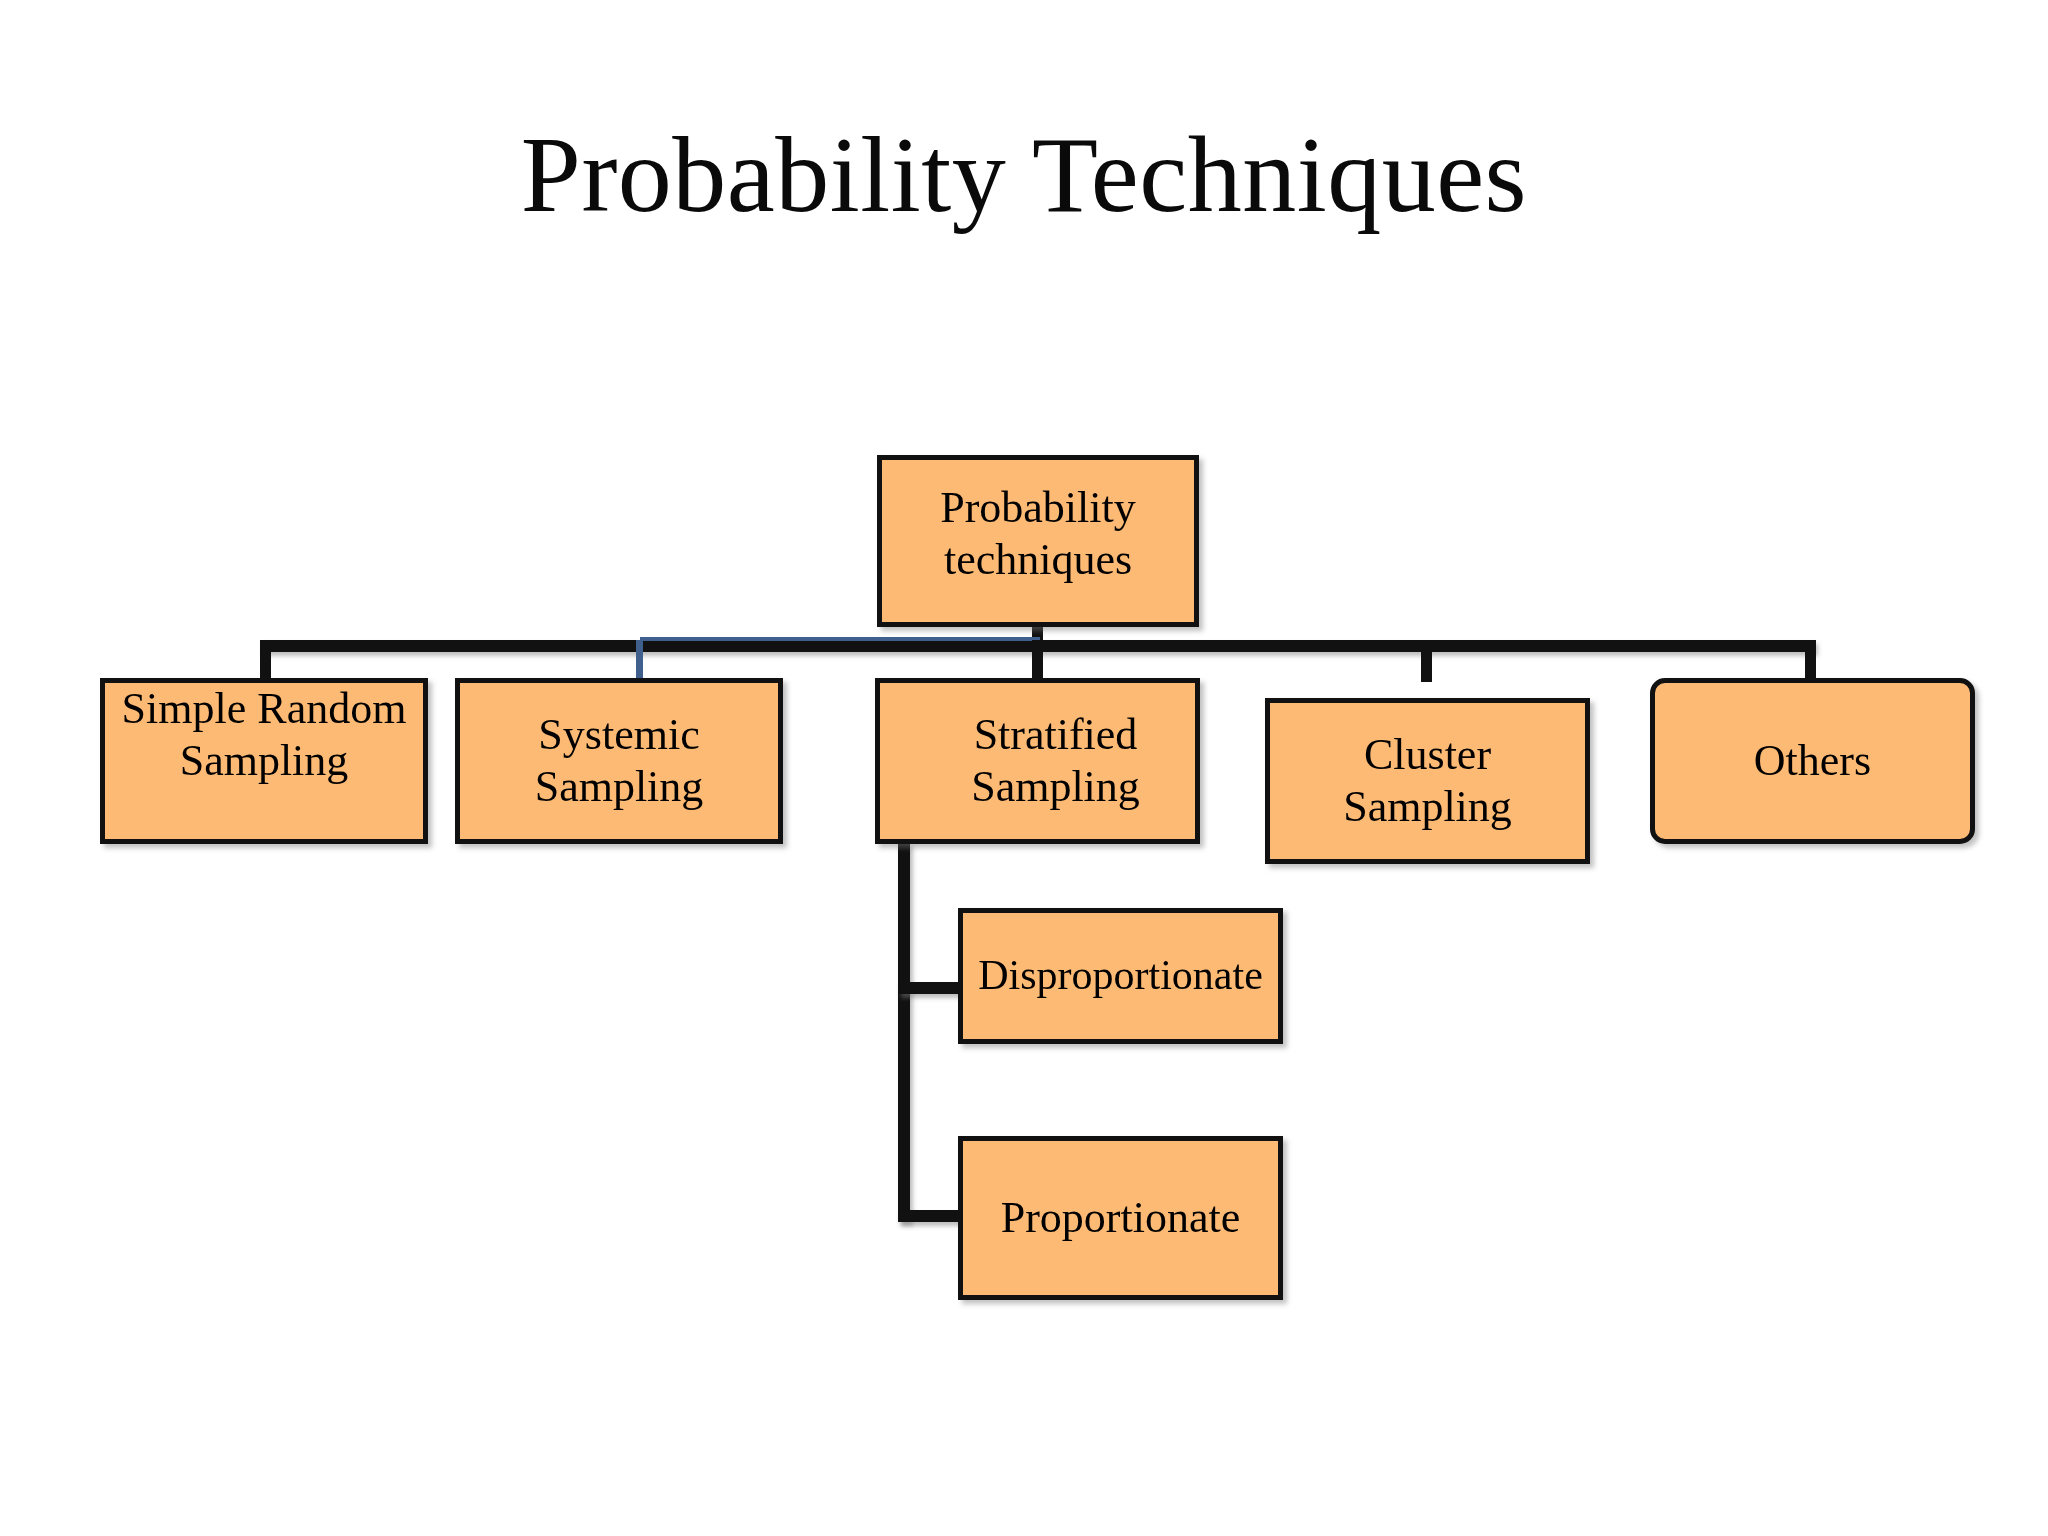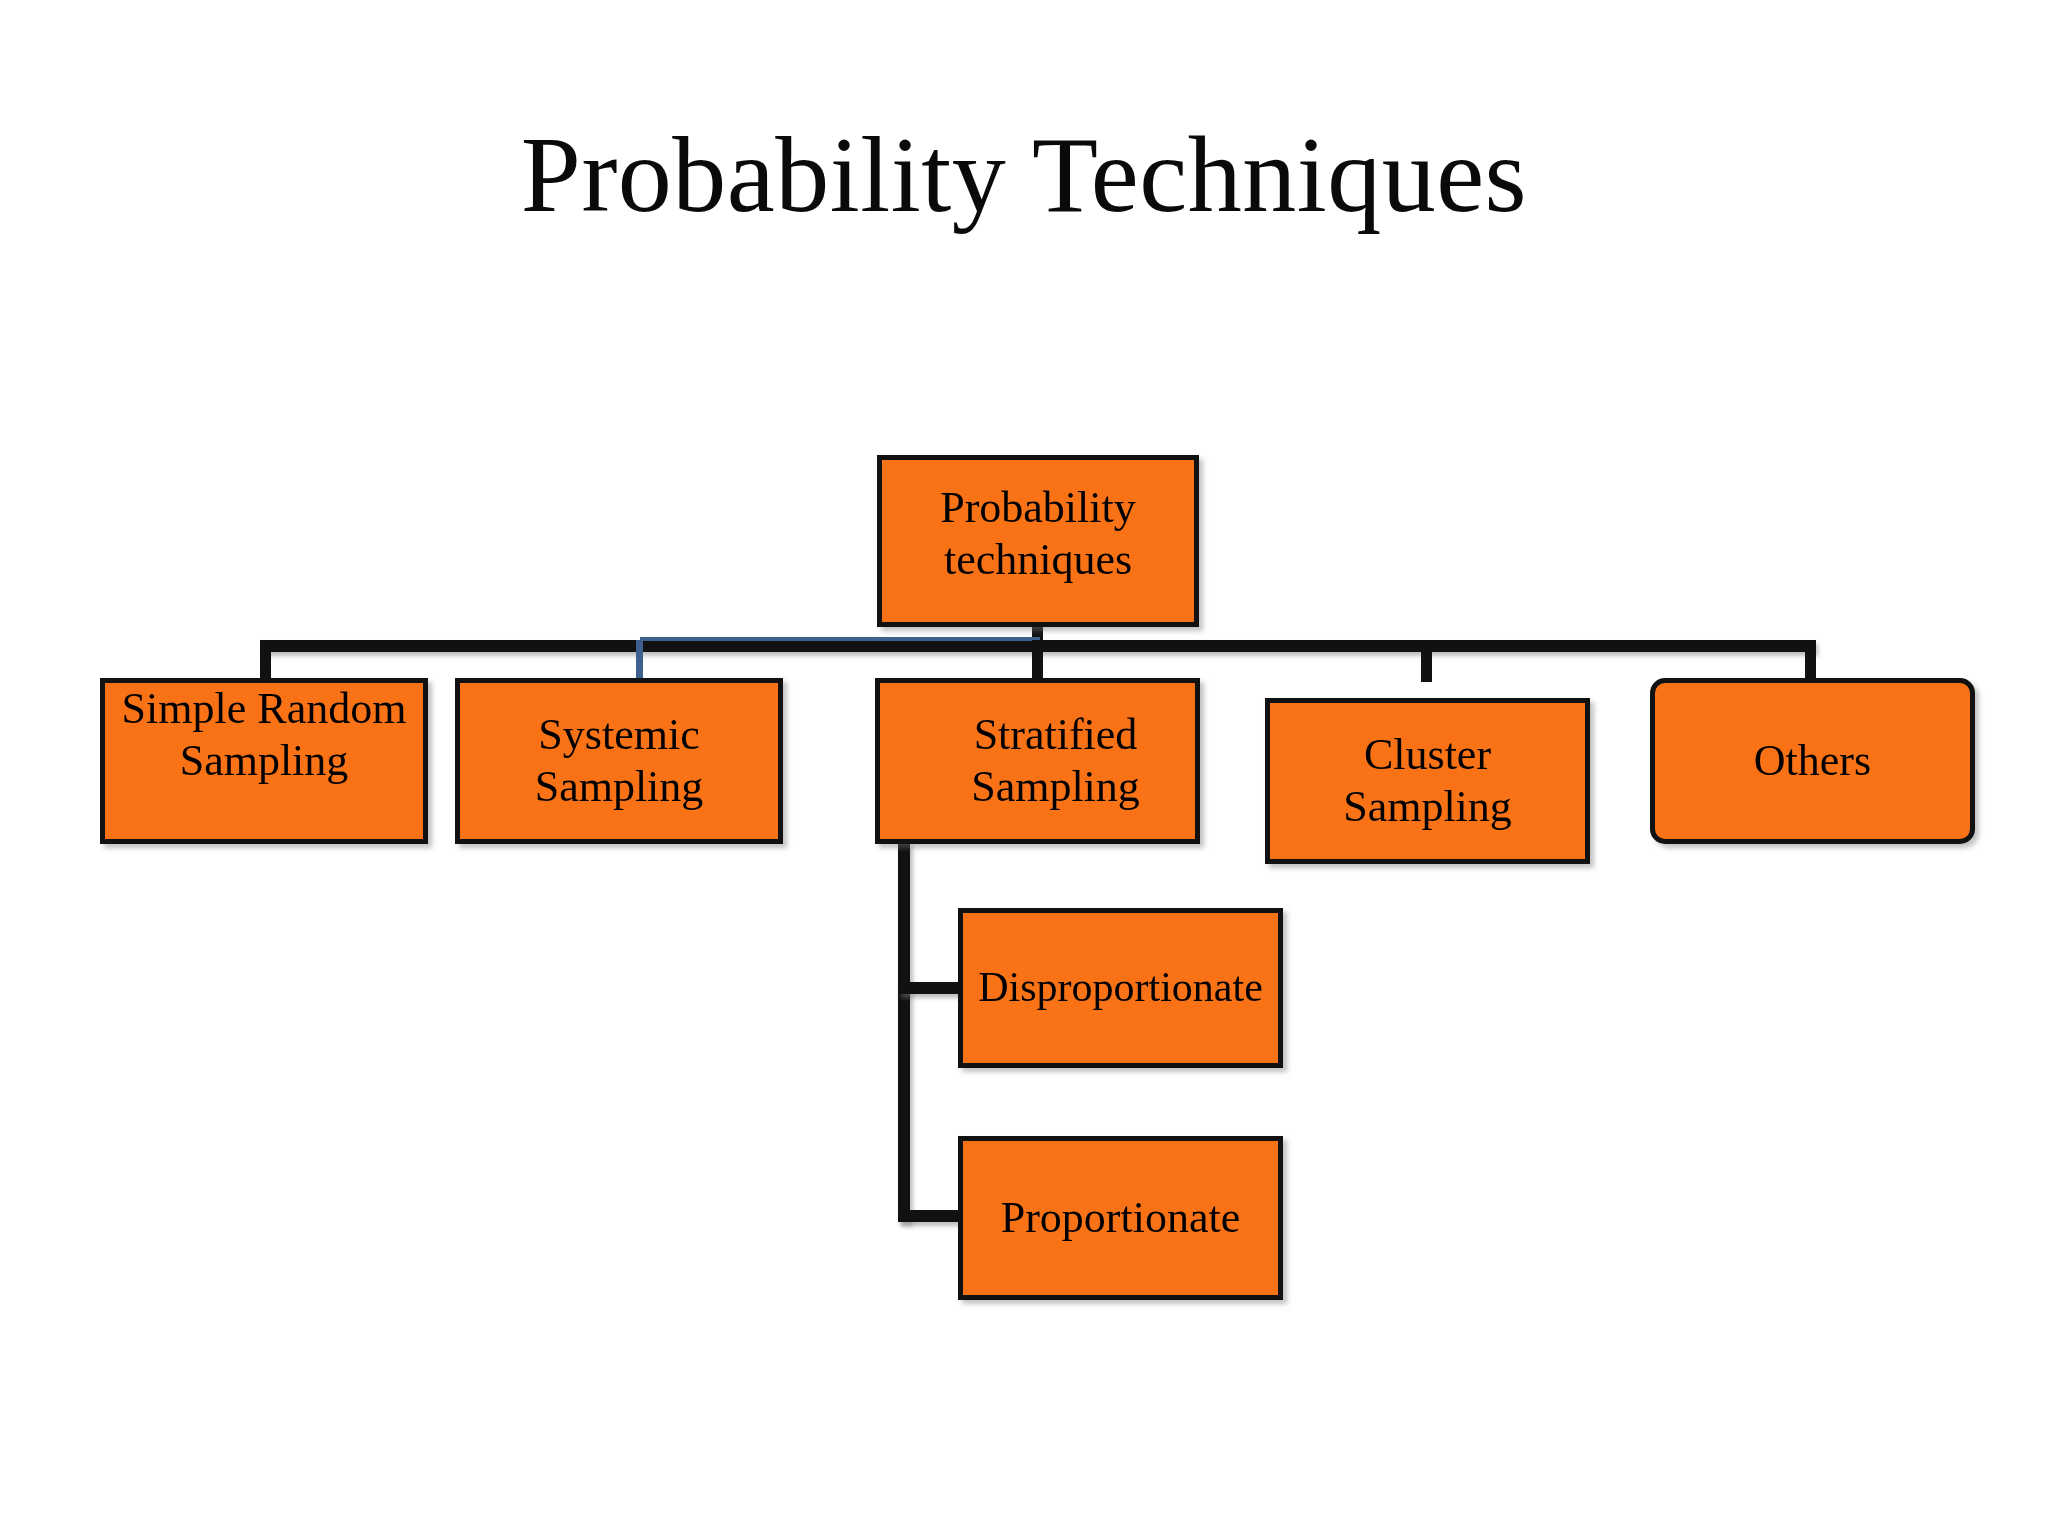--- a/index.html
+++ b/index.html
@@ -27,21 +27,21 @@
     line-height: 1.05;
     font-weight: normal;
     letter-spacing: 0.5px;
     color: #0a0a0a;
     white-space: nowrap;
   }
 
   
   .node {
     position: absolute;
-    background: #f97316;
+    background: #fdba74;
     border: 5px solid #111111;
     box-sizing: border-box;
     box-shadow: 4px 4px 5px rgba(120,120,120,0.45);
     display: flex;
     justify-content: center;
     font-size: 44px;
     line-height: 1.18;
     text-align: center;
     z-index: 5;
   }
@@ -57,21 +57,21 @@
   #node-root .label { padding-top: 22px; }
 
   #node-srs         { left: 100px;  top: 678px;  width: 328px; height: 166px; }
   #node-srs .label  { }
 
   #node-systemic    { left: 455px;  top: 678px;  width: 328px; height: 166px; }
   #node-stratified  { left: 875px;  top: 678px;  width: 325px; height: 166px; padding-left: 36px; }
   #node-cluster     { left: 1265px; top: 678px;  width: 325px; height: 166px; margin-top: 20px; }
   #node-others      { left: 1650px; top: 678px;  width: 325px; height: 166px; border-radius: 15px; }
 
-  #node-dispro      { left: 958px;  top: 908px;  width: 325px; height: 160px; }
+  #node-dispro      { left: 958px;  top: 908px;  width: 325px; height: 136px; }
   #node-dispro .label { font-size: 42px; }
   #node-pro         { left: 958px;  top: 1136px; width: 325px; height: 164px; }
 
   
   .conn {
     position: absolute;
     background: #111111;
     z-index: 2;
   }
   .conn.shadow {

